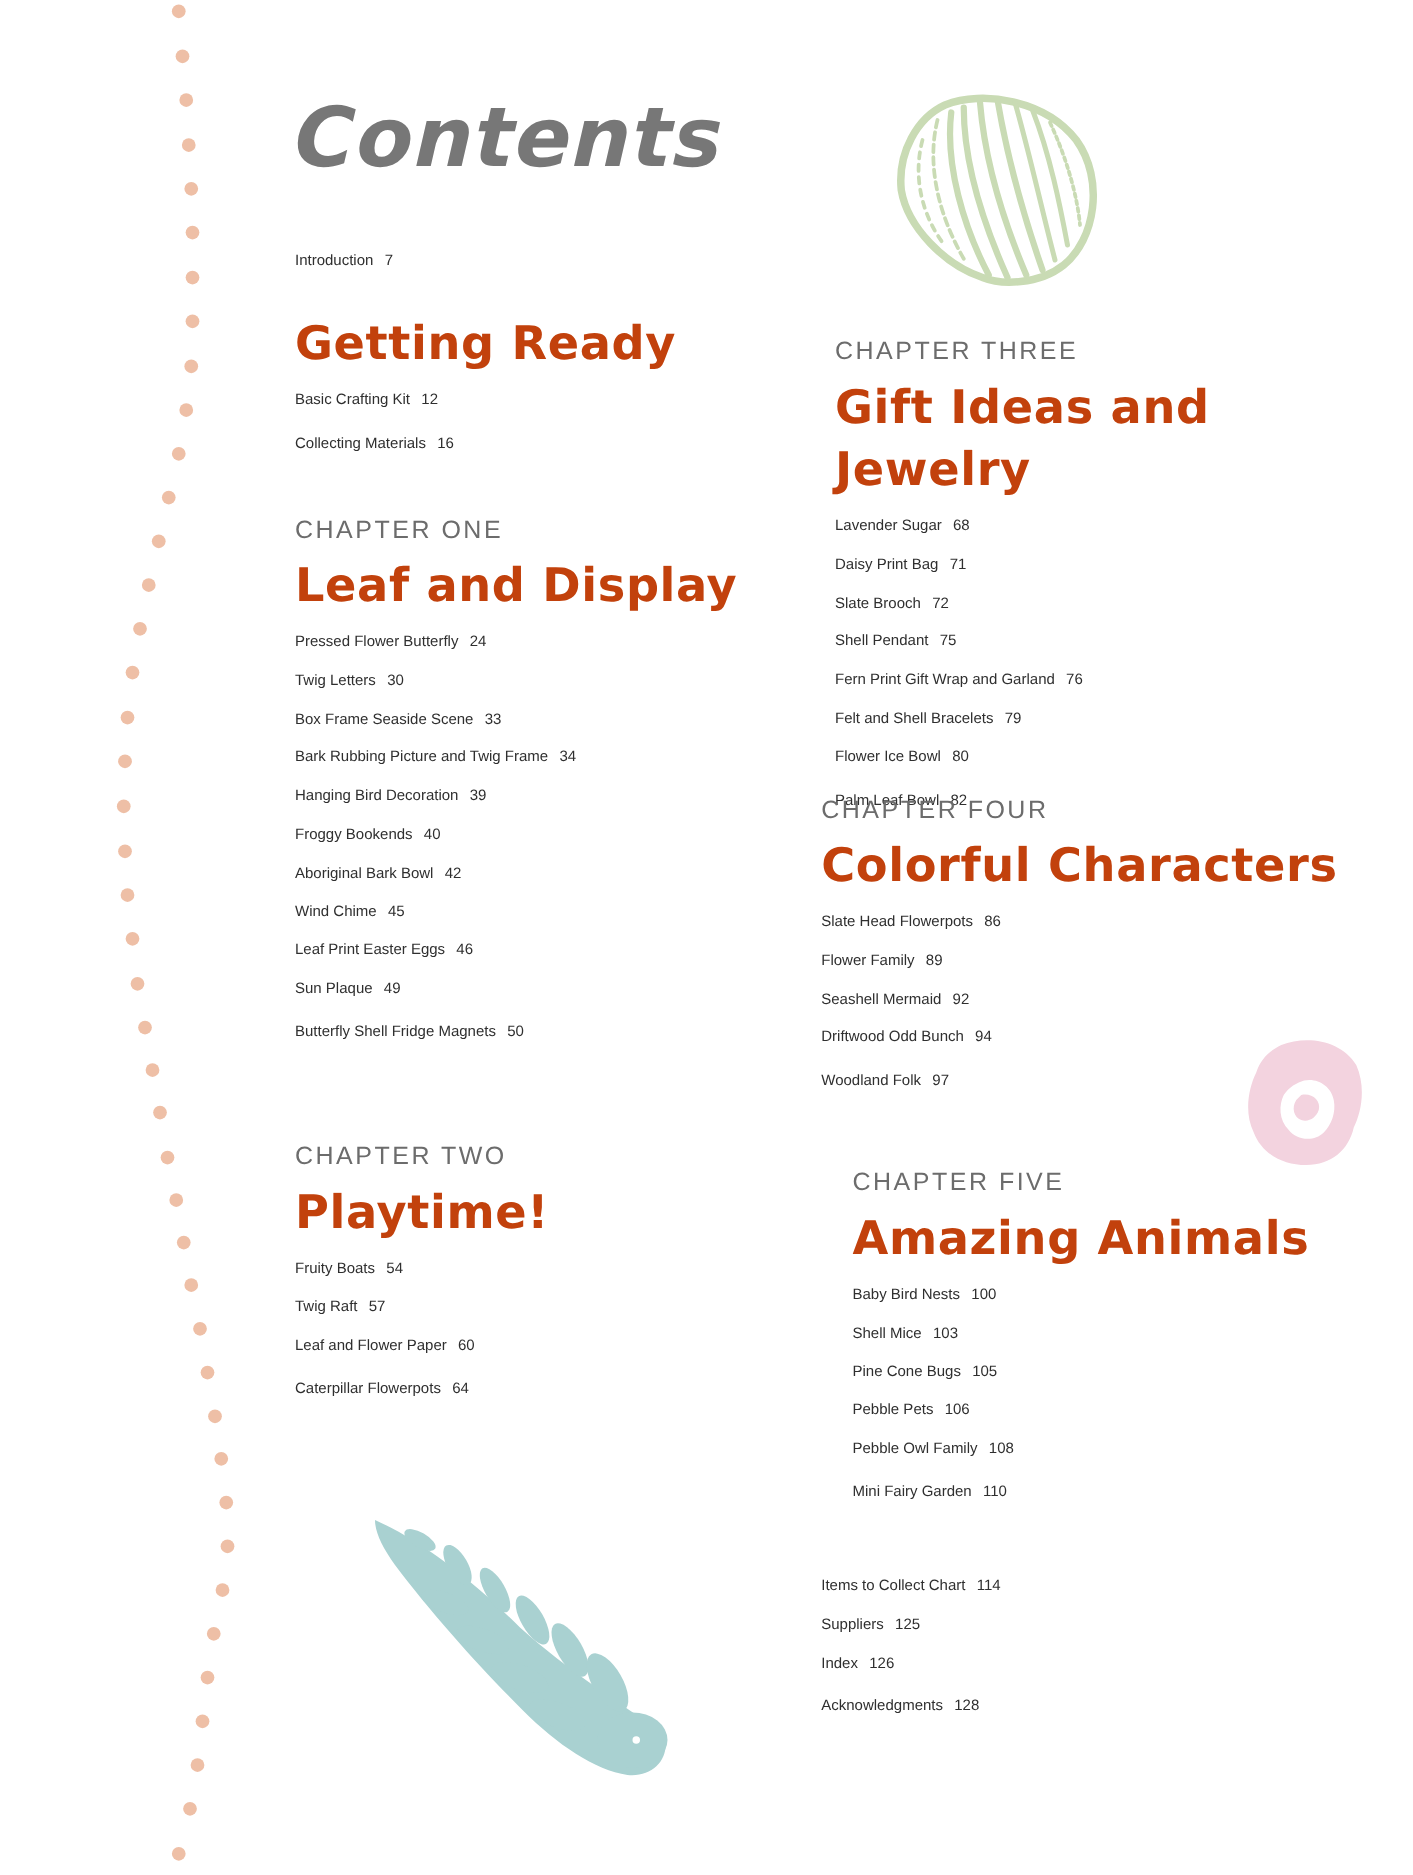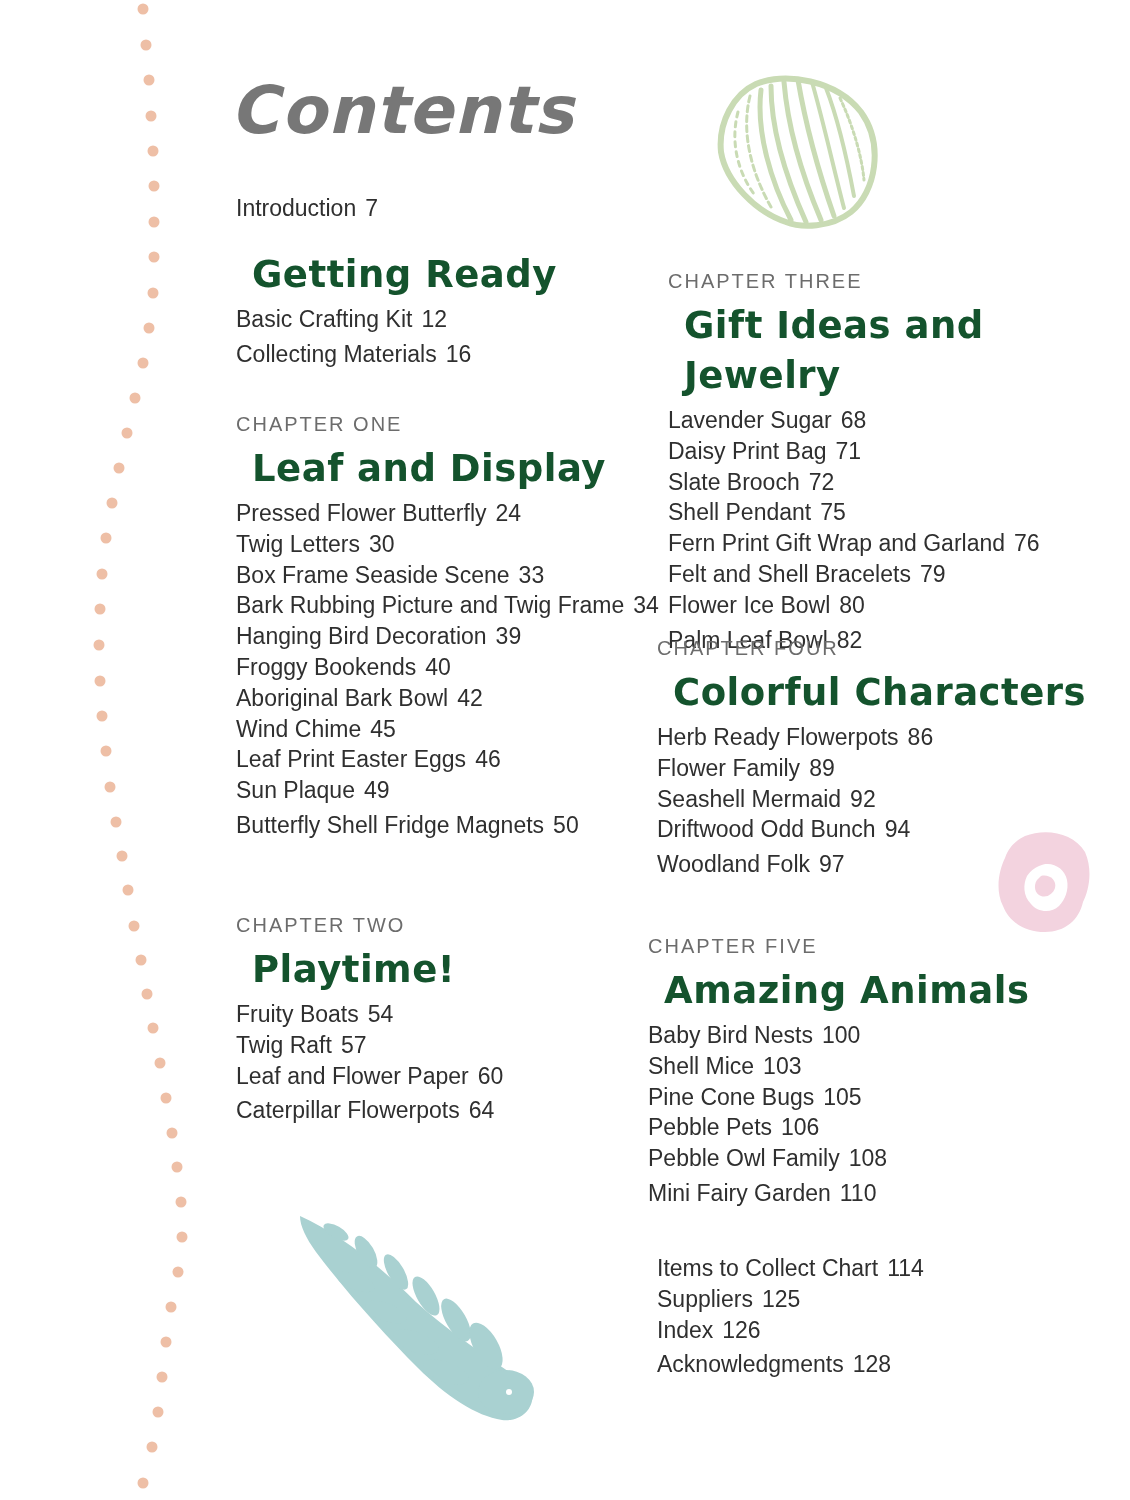--- a/index.html
+++ b/index.html
@@ -19,25 +19,25 @@
     font-size: 66px; color: #777777; letter-spacing: 1px;
     font-style: oblique; transform: skewX(-2deg);
   }
   .block { position: absolute; }
   .chapter-label {
     font-size: 20px; letter-spacing: 2px; color: #6c6c6c;
     line-height: 24px; margin: 0 0 8px 0;
   }
   .section-title {
     font-family: "DejaVu Sans", sans-serif; font-weight: bold;
-    font-size: 37px; color: #14532d; line-height: 50px; margin: 0 0 4px 16px;
+    font-size: 37px; color: #c2410c; line-height: 50px; margin: 0 0 4px 0;
     letter-spacing: 0.5px;
   }
   .entry {
-    font-size: 23px; line-height: 30.8px; color: #2f2f2f; white-space: nowrap;
+    font-size: 12px; line-height: 30.8px; color: #2f2f2f; white-space: nowrap;
   }
   .entry .pg { margin-left: 9px; }
   .entry.last { margin-top: 4px; }
   svg.decor { position: absolute; }
 </style>
 </head>
 <body>
 
 <div id="dots">
     <div class="dot" style="left: 143px; top: 9px; background: rgb(238, 191, 166);"></div>
@@ -138,29 +138,29 @@
       <div class="entry"><span>Felt and Shell Bracelets</span><span class="pg">79</span></div>
       <div class="entry"><span>Flower Ice Bowl</span><span class="pg">80</span></div>
       <div class="entry last"><span>Palm Leaf Bowl</span><span class="pg">82</span></div>
     </div>
 </div>
 
 <div class="block" style="left:657px; top:636px;">
   <div class="chapter-label">CHAPTER FOUR</div>
   <div class="section-title">Colorful Characters</div>
   <div>
-      <div class="entry"><span>Herb Ready Flowerpots</span><span class="pg">86</span></div>
+      <div class="entry"><span>Slate Head Flowerpots</span><span class="pg">86</span></div>
       <div class="entry"><span>Flower Family</span><span class="pg">89</span></div>
       <div class="entry"><span>Seashell Mermaid</span><span class="pg">92</span></div>
       <div class="entry"><span>Driftwood Odd Bunch</span><span class="pg">94</span></div>
       <div class="entry last"><span>Woodland Folk</span><span class="pg">97</span></div>
     </div>
 </div>
 
-<div class="block" style="left:648px; top:934px;">
+<div class="block" style="left:682px; top:934px;">
   <div class="chapter-label">CHAPTER FIVE</div>
   <div class="section-title">Amazing Animals</div>
   <div>
       <div class="entry"><span>Baby Bird Nests</span><span class="pg">100</span></div>
       <div class="entry"><span>Shell Mice</span><span class="pg">103</span></div>
       <div class="entry"><span>Pine Cone Bugs</span><span class="pg">105</span></div>
       <div class="entry"><span>Pebble Pets</span><span class="pg">106</span></div>
       <div class="entry"><span>Pebble Owl Family</span><span class="pg">108</span></div>
       <div class="entry last"><span>Mini Fairy Garden</span><span class="pg">110</span></div>
     </div>

